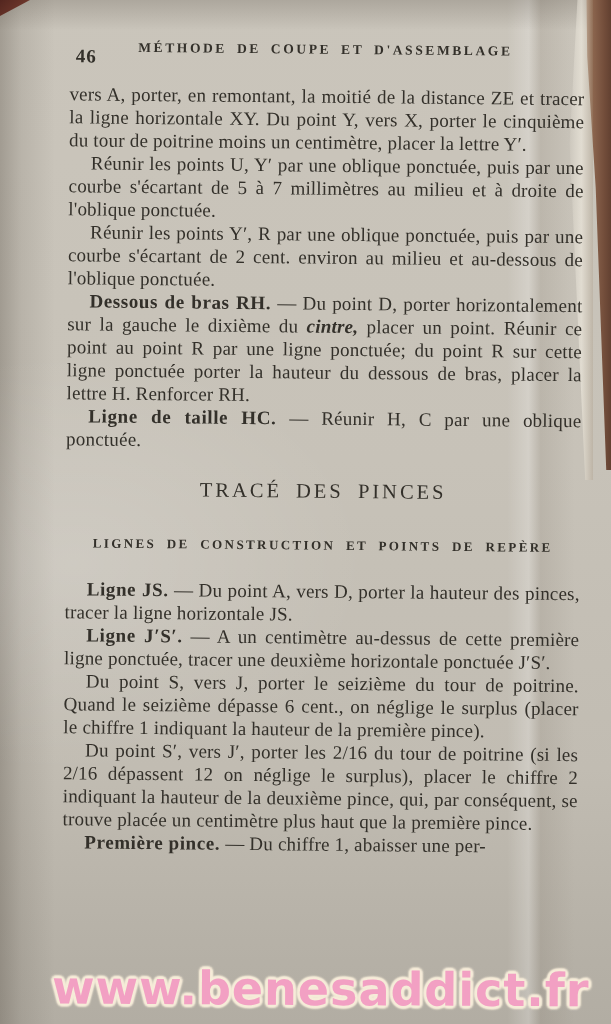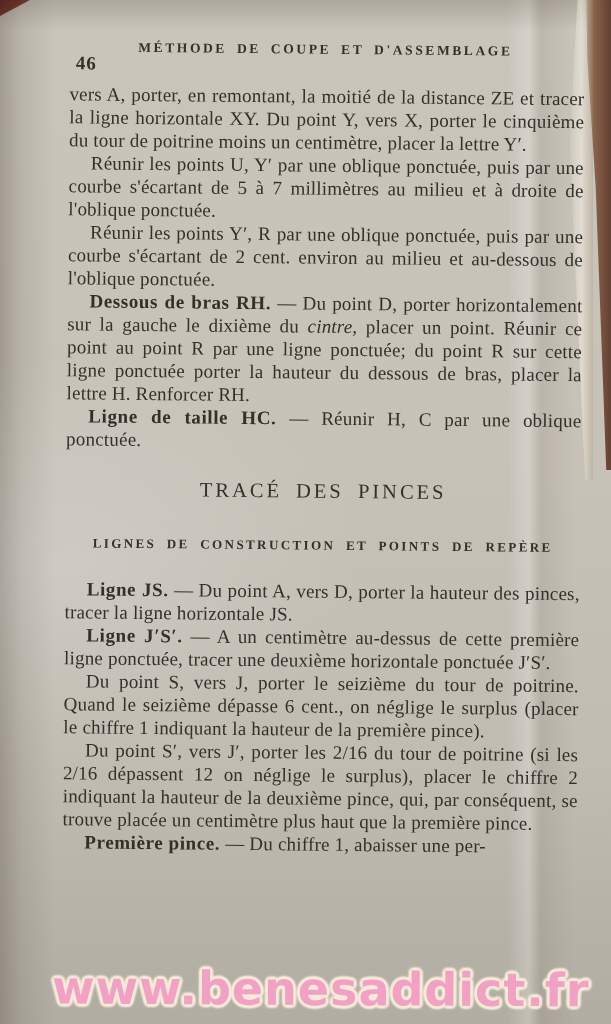--- a/index.html
+++ b/index.html
@@ -31,35 +31,35 @@
     background:linear-gradient(90deg,rgba(255,255,255,0) 0%,rgba(245,240,228,0.55) 55%,rgba(160,140,115,0.25) 100%);
     -webkit-clip-path:polygon(40% 0,100% 0,100% 100%,70% 100%,10% 30%);
     clip-path:polygon(40% 0,100% 0,100% 100%,70% 100%,10% 30%);
   }
   .page-content{
     position:absolute;left:0;top:0;right:0;
     transform:rotate(0.55deg);transform-origin:40px 40px;
   }
   .header-row{position:relative;margin:36px 30px 14px 70px;height:22px;}
   .page-number{
-    position:absolute;left:6px;top:16px;font-weight:bold;font-size:19px;letter-spacing:1px;
+    position:absolute;left:6px;top:9px;font-weight:bold;font-size:19px;letter-spacing:1px;
   }
   .running-title{
     text-align:center;font-size:13.5px;font-weight:bold;letter-spacing:2.6px;
     padding-top:3px;word-spacing:4px;
   }
   .text-col{
     margin:24px 26px 0 70px;
     font-size:19px;line-height:23px;text-align:justify;
     letter-spacing:0.2px;
   }
   .para{margin:0;text-indent:0;}
   .para.ind{text-indent:22px;}
   .b{font-weight:bold;letter-spacing:0.6px;}
-  .i{font-style:italic;}
+  .i{font-style:italic;font-weight:bold;}
   .h1{
     text-align:center;font-size:20.5px;letter-spacing:3px;word-spacing:6px;
     margin:27px 0 0 0;text-indent:0;font-weight:normal;
   }
   .h2{
     text-align:center;font-size:13px;font-weight:bold;letter-spacing:2.4px;word-spacing:5px;
     margin:31px 0 23px 0;text-indent:0;
   }
   .watermark{
     position:absolute;left:52px;bottom:8px;z-index:5;

